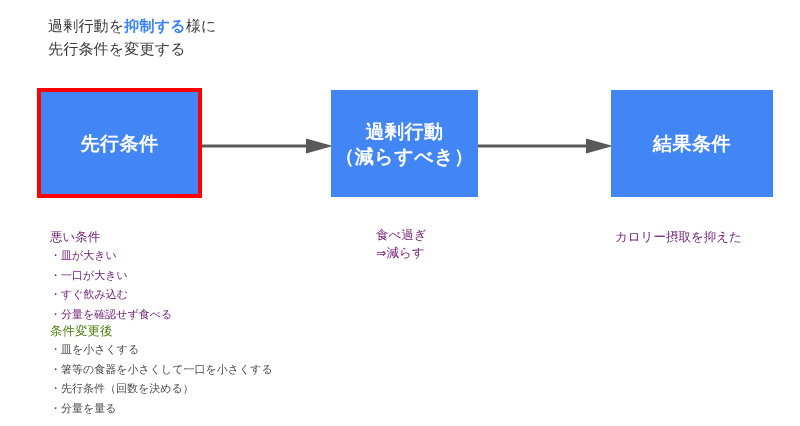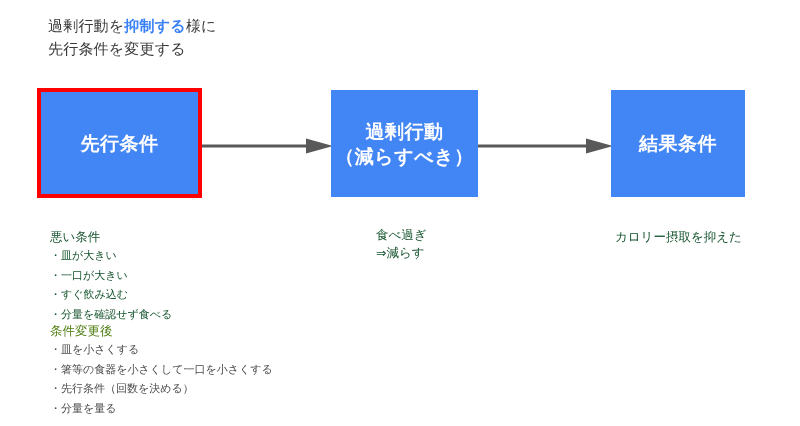--- a/index.html
+++ b/index.html
@@ -64,39 +64,39 @@
   }
   #box-behavior {
     left: 331px;
     top: 90px;
     width: 147px;
     height: 107px;
   }
   #box-consequence {
     left: 611px;
     top: 90px;
-    width: 134px;
+    width: 162px;
     height: 107px;
   }
 
   
   .arrow {
     position: absolute;
     top: 136px;
     height: 20px;
   }
   #arrow-1 { left: 202px; width: 131px; }
   #arrow-2 { left: 478px; width: 135px; }
 
   
   .caption {
     position: absolute;
     font-size: 12.5px;
     line-height: 18px;
-    color: #14532d;
+    color: #701a75;
     white-space: nowrap;
   }
   .caption span { display: block; }
 
   #caption-antecedent { left: 50px; top: 228px; }
   #caption-behavior   { left: 376px; top: 226px; }
   #caption-consequence{ left: 615px; top: 228px; }
 
   .list-heading { display: block; }
   .list-heading.red { color: #4d7c0f; }

